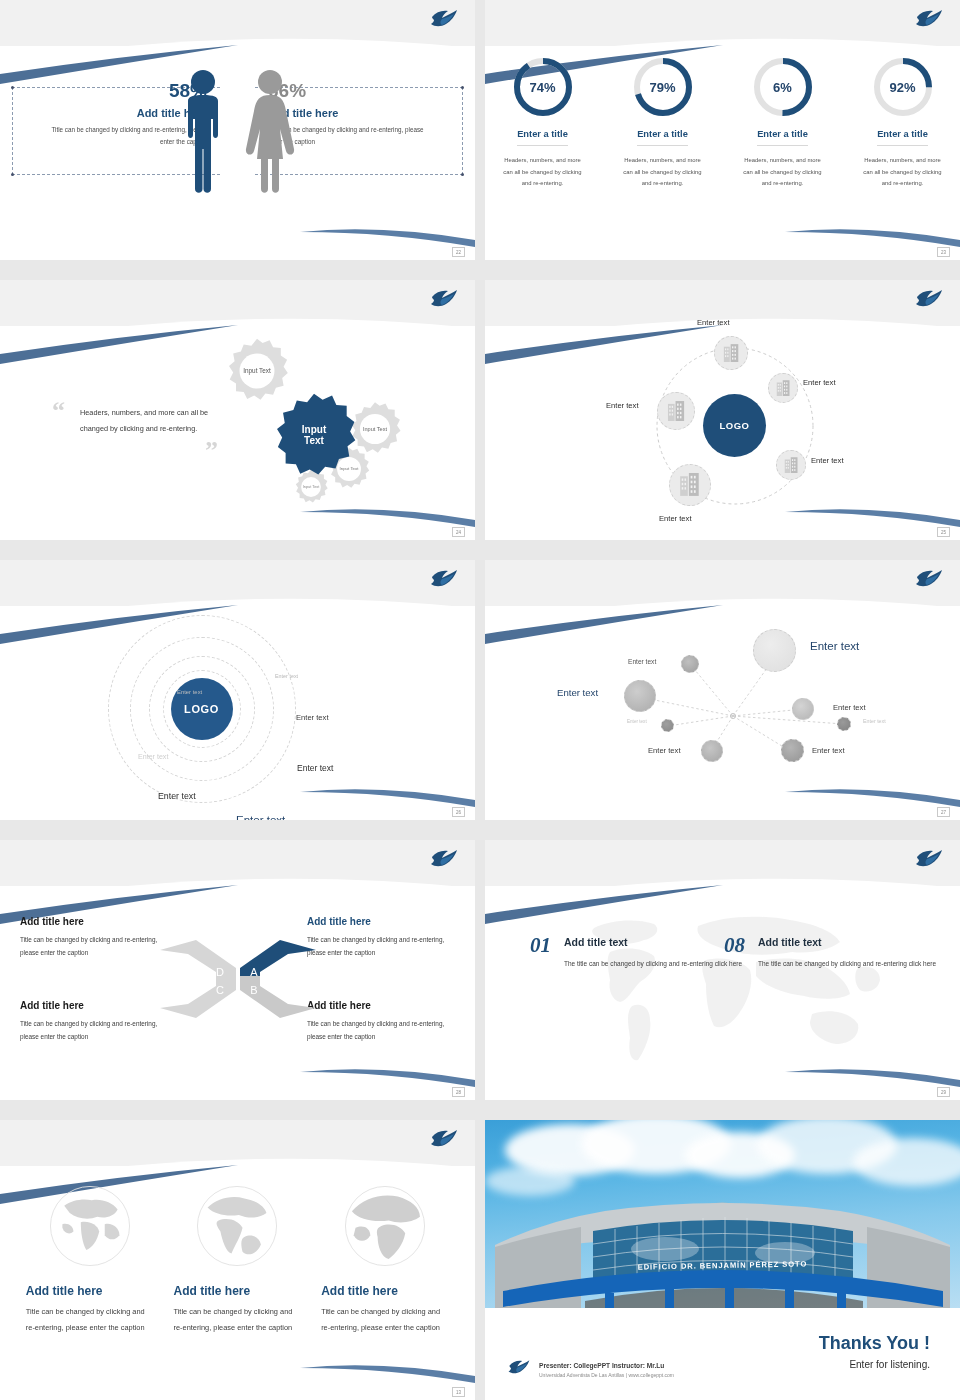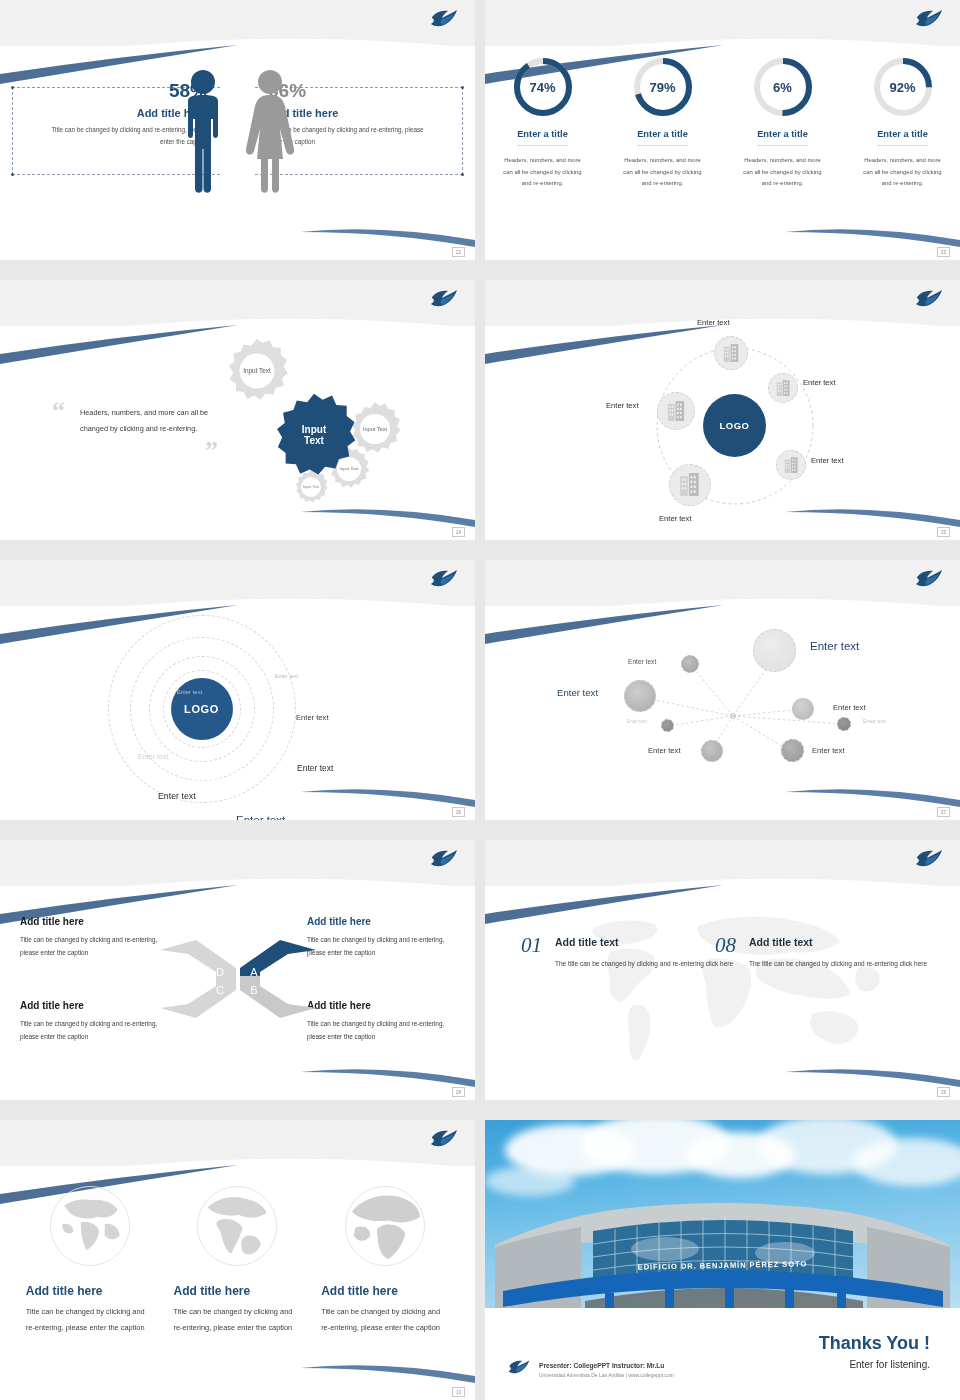--- a/index.html
+++ b/index.html
@@ -126,22 +126,22 @@
   
   .xcell{position:absolute;width:148px;}
   .x-h{font-size:10px;font-weight:bold;margin-bottom:6px;}
   .x-p{font-size:6.4px;color:#3d3d3d;line-height:2.1;}
   .xgraph{position:absolute;left:50%;top:92px;transform:translateX(-50%);}
 
   
   .map-bg{position:absolute;left:50%;top:62px;transform:translateX(-50%);
           width:330px;height:170px;opacity:.55;}
   .numblk{position:absolute;top:96px;display:flex;gap:13px;align-items:flex-start;}
-  .bignum{font-size:21px;font-weight:normal;font-style:italic;color:#1f4e79;line-height:.95;
-          font-family:"Liberation Serif",serif;}
+  .bignum{font-size:21px;font-weight:bold;font-style:italic;color:#1f4e79;line-height:.95;
+          font-family:"Liberation Serif",serif;margin-left:9px;}
   .numtitle{font-size:10.5px;font-weight:bold;color:#1f2f3f;}
   .numdesc{font-size:6.5px;color:#3d3d3d;line-height:2.1;margin-top:9px;}
 
   
   .gl-row{position:absolute;left:0;top:60px;width:100%;display:flex;
           justify-content:space-around;padding:0 16px;}
   .gl-col{width:128px;}
   .gl-ico{width:92px;height:92px;margin:0 auto;}
   .gl-h{font-size:12px;font-weight:bold;color:#1f4e79;margin-top:12px;}
   .gl-p{font-size:7.4px;color:#3d3d3d;line-height:2.1;margin-top:6px;}

